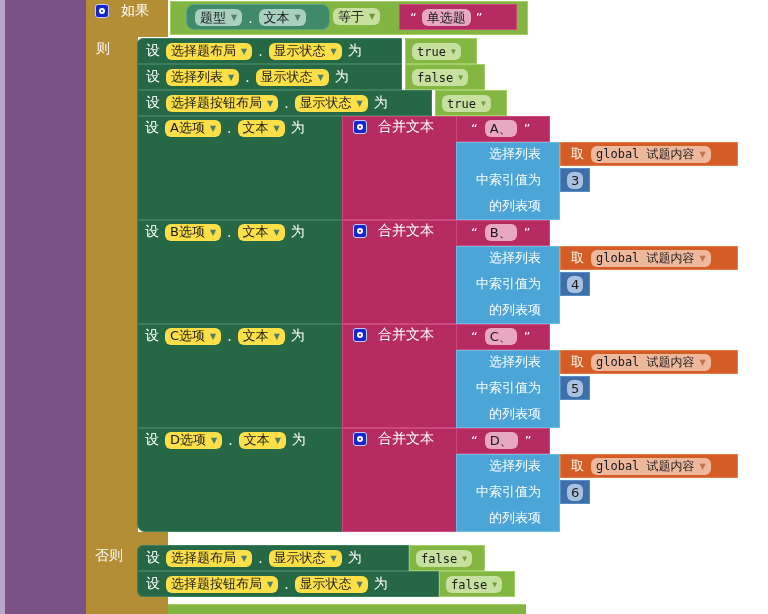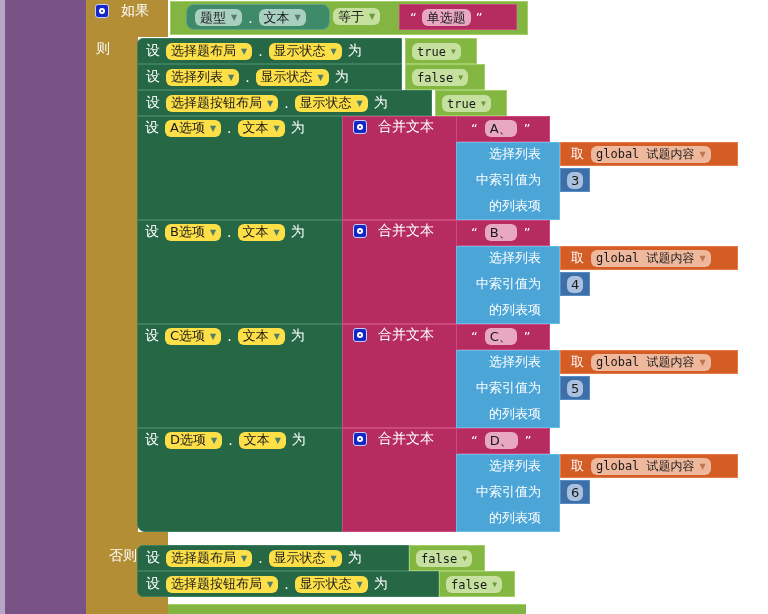--- a/index.html
+++ b/index.html
@@ -57,21 +57,21 @@
 
 <div class="abs gold" style="left:86px;top:0;width:52px;height:614px;"></div>
 <div class="abs gold" style="left:86px;top:0;width:82px;height:37px;"></div>
 <div class="abs gold" style="left:86px;top:532px;width:82px;height:80px;"></div>
 <div class="abs" style="left:86px;top:604px;width:440px;height:10px;background:#82b541;border-top:1px solid #a3d165;"></div>
 <div class="abs gold" style="left:86px;top:604px;width:82px;height:10px;"></div>
 
 <div class="abs gear" style="left:95px;top:4px;"></div>
 <div class="abs lbl-white" style="left:121px;top:2px;">如果</div>
 <div class="abs lbl-white" style="left:96px;top:40px;">则</div>
-<div class="abs lbl-white" style="left:109px;top:547px;">否则</div>
+<div class="abs lbl-white" style="left:95px;top:547px;">否则</div>
 
 <div class="abs green-cond" style="left:170px;top:1px;width:358px;height:34px;"></div>
 <div class="abs teal" style="left:186px;top:4px;width:144px;height:26px;border-radius:8px;">
   <div class="row" style="position:absolute;left:8px;top:4px;">
     <span class="dd dd-teal">
         <span>题型</span>
         <span class="caret">▼</span>
       </span>
     <span class="dot">.</span>
     <span class="dd dd-teal">

